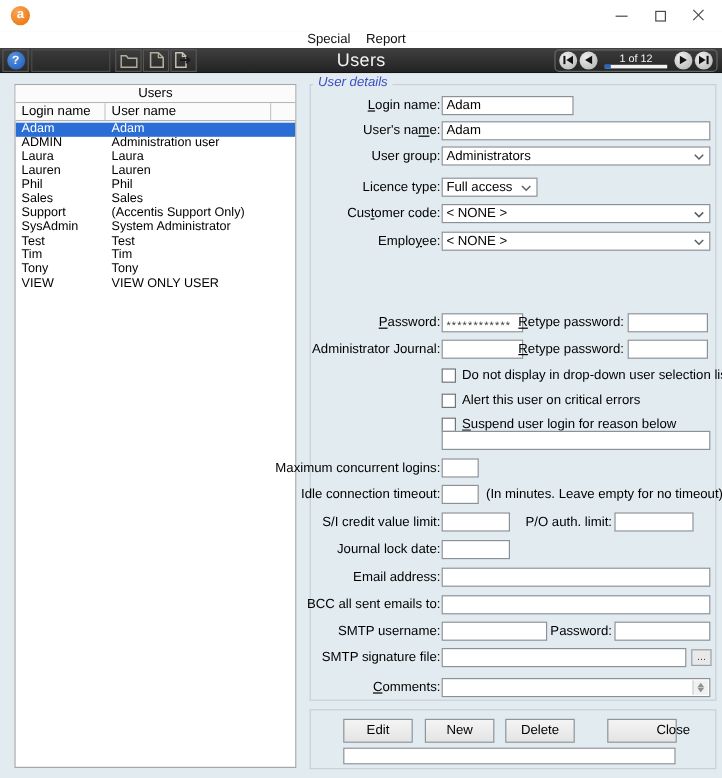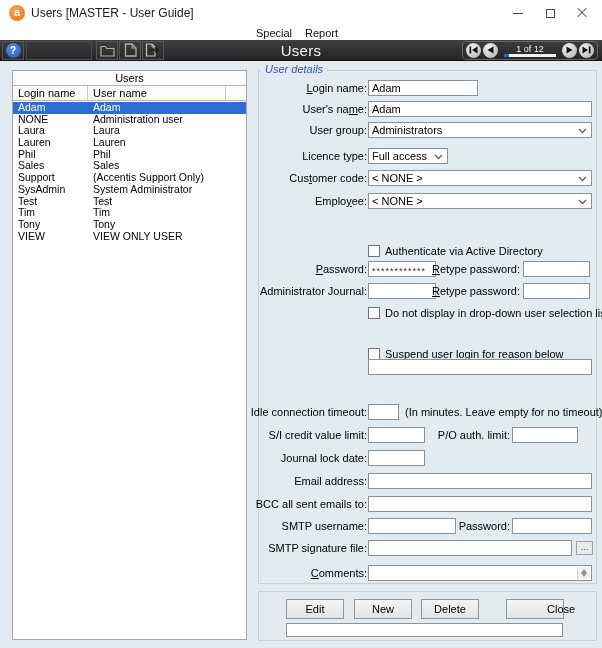--- a/index.html
+++ b/index.html
@@ -82,21 +82,20 @@
   .abtn { position:absolute; top:7px; width:58px; height:20px; border:1px solid #8f959b; background:linear-gradient(#f4f4f4,#e4e4e4);
     font-size:11px; text-align:center; line-height:18px; }
   .statusfld { position:absolute; left:27px; top:31px; width:277px; height:14px; border:1px solid #8a9199; background:#fff; }
   u { text-decoration:underline; }
 </style>
 </head>
 <body>
 
 <div class="titlebar">
   <div class="appicon">a</div>
-  <div class="wtitle">Users [MASTER - User Guide]</div>
   <div class="wbtn min">
       <span class="glyph-min"></span>
     </div>
   <div class="wbtn max">
       <span class="glyph-max"></span>
     </div>
   <div class="wbtn cls">
       <span class="glyph-x"></span>
     </div>
 </div>
@@ -171,21 +170,21 @@
       <div class="hc hc1">Login name</div>
       <div class="hc hc2">User name</div>
       <div class="hc hc3"></div>
     </div>
     <div class="lrows">
       <div class="lrow selected">
           <span class="c1">Adam</span>
           <span class="c2">Adam</span>
         </div>
       <div class="lrow">
-          <span class="c1">NONE</span>
+          <span class="c1">ADMIN</span>
           <span class="c2">Administration user</span>
         </div>
       <div class="lrow">
           <span class="c1">Laura</span>
           <span class="c2">Laura</span>
         </div>
       <div class="lrow">
           <span class="c1">Lauren</span>
           <span class="c2">Lauren</span>
         </div>
@@ -283,24 +282,20 @@
           <span>Emplo<u>y</u>ee:</span>
         </span>
       <div class="dd" style="left:110px; width:224px;">
         <span>&lt; NONE &gt;</span>
         <svg class="chev" width="9" height="6" viewBox="0 0 9 6">
             <polyline points="1,1 4.5,4.5 8,1" fill="none" stroke="#5a6268" stroke-width="1.3"></polyline>
           </svg>
       </div>
     </div>
 
-    <div class="chkrow" style="top:183px;">
-      <span class="cb"></span>
-      <span class="chktext">Authenticate via Active Directory</span>
-    </div>
 
     <div class="frow" style="top:200px;">
       <span class="flbl lbl-main">
           <span><u>P</u>assword:</span>
         </span>
       <input class="tb pw" style="left: 110px; width: 68px;" value="************">
       <span class="flbl" style="left:180px; width:82px;">
           <span><u>R</u>etype password:</span>
         </span>
       <input class="tb" style="left: 265px; width: 67px;" value="">
@@ -315,30 +310,40 @@
           <span><u>R</u>etype password:</span>
         </span>
       <input class="tb" style="left: 265px; width: 67px;" value="">
     </div>
 
     <div class="chkrow" style="top:245px;">
       <span class="cb"></span>
       <span class="chktext">Do not display in drop-down user selection lists</span>
     </div>
 
+    <div class="chkrow" style="top:266px;">
+      <span class="cb"></span>
+      <span class="chktext">Alert this user on critical errors</span>
+    </div>
 
     <div class="chkrow" style="top:286px;">
       <span class="cb"></span>
       <span class="chktext"><u>S</u>uspend user login for reason below</span>
     </div>
 
     <div class="frow" style="top:298px;">
       <input class="tb" style="left: 110px; width: 224px;" value="">
     </div>
 
+    <div class="frow" style="top:321px;">
+      <span class="flbl lbl-main">
+          <span>Maximum concurrent logins:</span>
+        </span>
+      <input class="tb" style="left: 110px; width: 31px;" value="">
+    </div>
 
     <div class="frow" style="top:343px;">
       <span class="flbl lbl-main">
           <span>Idle connection timeout:</span>
         </span>
       <input class="tb" style="left: 110px; width: 31px;" value="">
       <span class="note" style="left:147px;">(In minutes. Leave empty for no timeout)</span>
     </div>
 
     <div class="frow" style="top:366px;">

